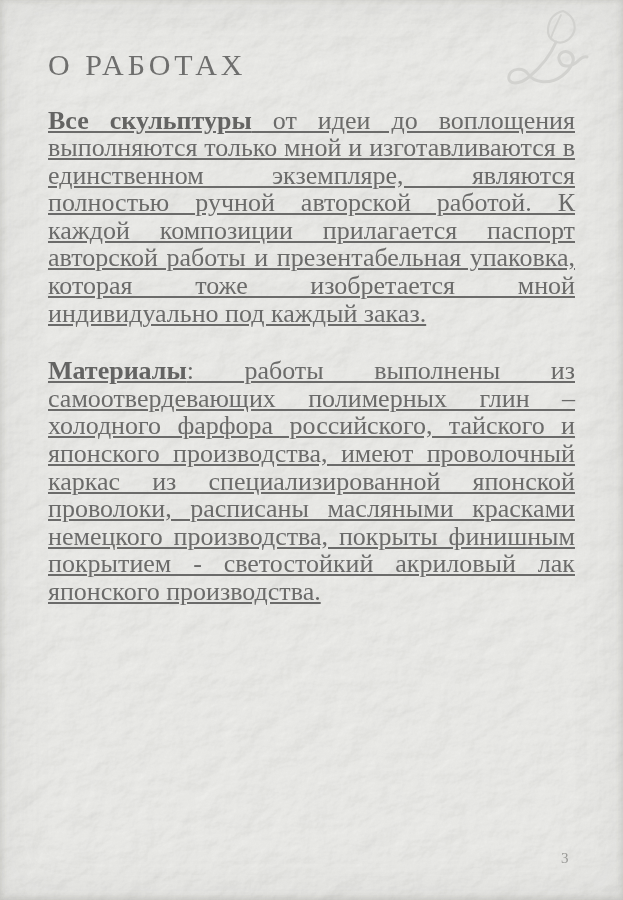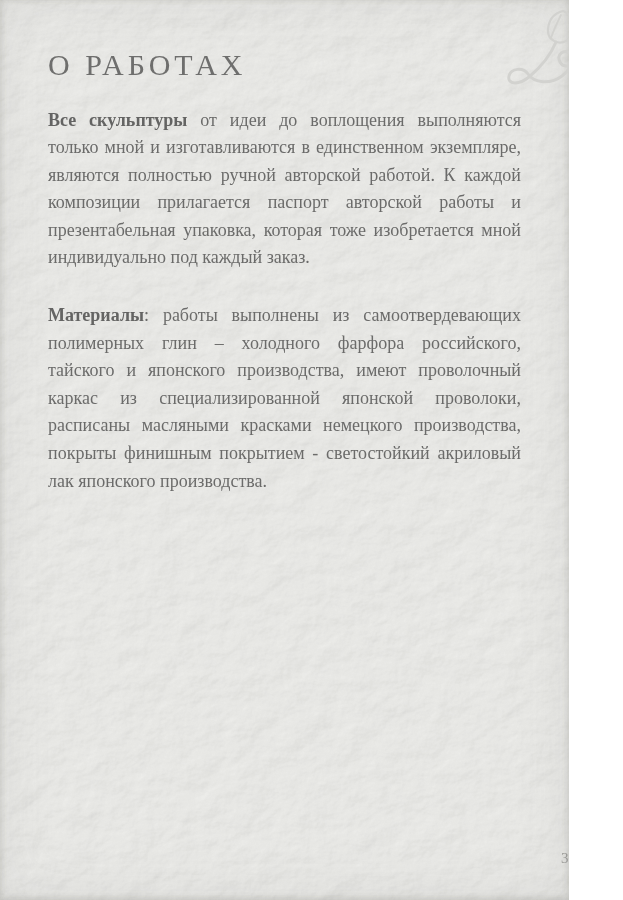--- a/index.html
+++ b/index.html
@@ -2,21 +2,21 @@
 <html lang="ru"><head>
 <meta charset="utf-8">
 <style>
   html, body {
     margin: 0;
     padding: 0;
     background: #ffffff;
   }
   .page {
     position: relative;
-    width: 569px;
+    width: 623px;
     height: 900px;
     overflow: hidden;
     background: #efefec;
     font-family: "Liberation Serif", "DejaVu Serif", serif;
   }
   .texture {
     position: absolute;
     inset: 0;
     width: 100%;
     height: 100%;
@@ -50,24 +50,25 @@
     margin: 46px 48px 0 48px;
     font-size: 30px;
     font-weight: 400;
     line-height: 1.25;
     letter-spacing: 4px;
     color: #6e6e6d;
   }
   .para {
     margin: 0 48px;
     color: #6b6b6a;
-    font-size: 18px;
+    font-size: 26px;
     line-height: 27.6px;
     text-align: justify;
     text-justify: inter-word;
+    text-decoration: underline;
   }
   .para .lead {
     font-weight: 700;
     color: #646463;
   }
   .para-1 { margin-top: 23px; }
   .para-2 { margin-top: 30px; }
   .para-3 { margin-top: 54px; }
   .page-number {
     position: absolute;

